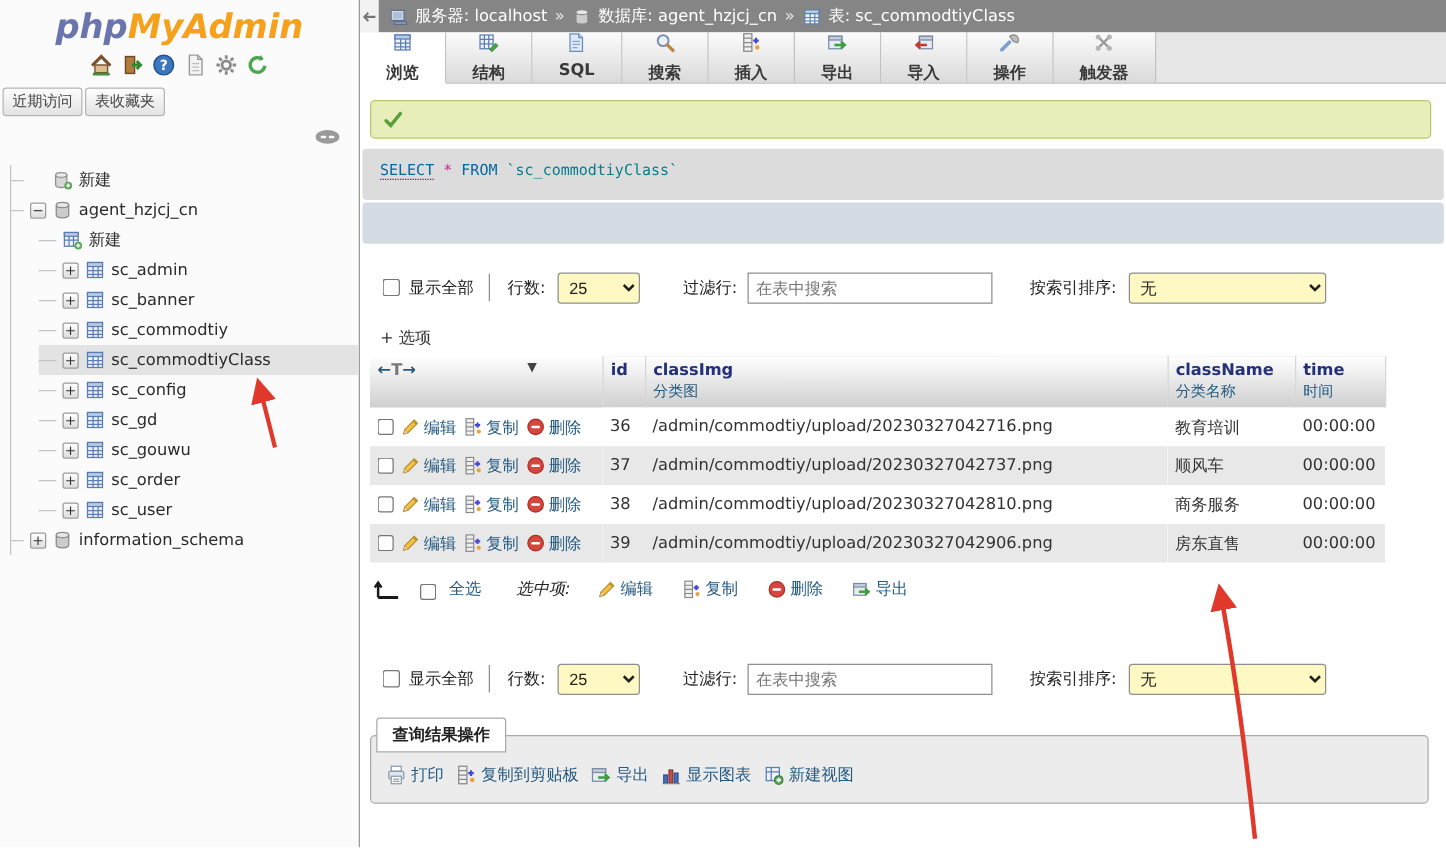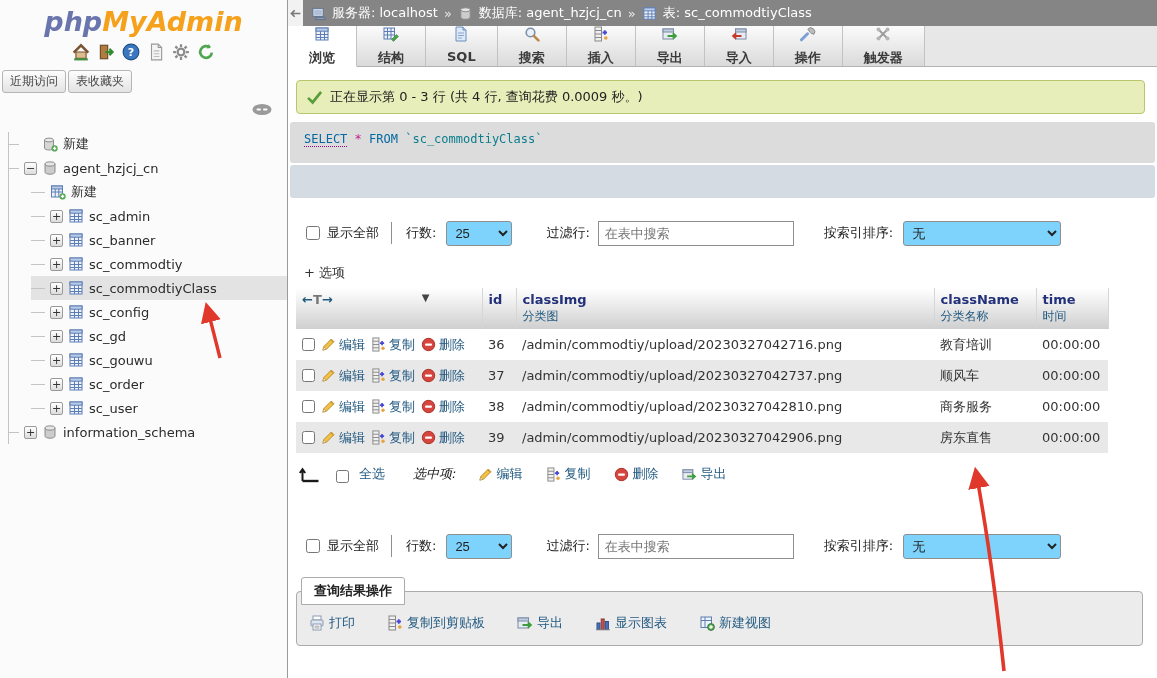--- a/index.html
+++ b/index.html
@@ -55,21 +55,21 @@
   .kw.u { border-bottom:1px dotted #8b0a8b; }
   .star { color:#c0218c; }
   .ident { color:#0a7d8c; }
 
   .bluebar { margin:0 2px 20px 2px; height:33px; background:#d4dbe3; border-radius:3px; }
 
   .filterrow { display:flex; align-items:center; margin-left:18px; height:30px; }
   .filterrow label { color:#222; }
   .vdiv { width:1px; height:22px; background:#8f8f8f; margin:0 14px 0 12px; }
   .filterrow input[type=checkbox] { width:14px; height:14px; margin-right:7px; }
-  .filterrow select { margin-left:10px; padding:3px 4px; border:1px solid #8f8f8f; border-radius:3px; background:#7dd3fc; font-size:13px; color:#222; }
+  .filterrow select { margin-left:10px; padding:3px 4px; border:1px solid #8f8f8f; border-radius:3px; background:#fef9c3; font-size:13px; color:#222; }
   .rowsel { width:66px; }
   .sortsel { width:158px; }
   .ftext { margin-left:34px; }
   .filterrow input[type=text] { margin-left:8px; width:196px; padding:4px 6px; border:1px solid #8f8f8f; font-size:13px; }
   .sortlab { margin-left:30px; }
 
   .optlink { margin:16px 0 6px 16px; color:#333; cursor:pointer; display:inline-block; }
 
   table.grid { border-collapse:collapse; margin-left:8px; table-layout:fixed; width:812px; }
   table.grid th { background:linear-gradient(#ffffff,#cfcfcf); border-right:1px solid #d6d6d6; padding:4px 6px; text-align:left; vertical-align:top; height:40px; }
@@ -89,21 +89,21 @@
   .withsel .wsic { width:24px; height:17px; }
   .withsel .chk { margin-left:4px; }
   .linkblue { color:#235a81; cursor:pointer; }
   .selitems { font-style:italic; color:#222; margin:0 12px 0 18px; }
   .withsel .rowlink { margin-right:14px; }
 
   .filterrow.second { margin-top:48px; }
 
   .opsbox { margin:30px 14px 0 8px; border:1px solid #ababab; border-radius:4px; background:#ececec; padding:16px 12px 13px 12px; position:relative; }
   .opsbox .legend { position:absolute; top:-15px; left:4px; background:#fff; border:1px solid #ababab; border-radius:3px 3px 0 0; padding:4px 12px; font-weight:bold; color:#222; }
-  .opsrow { display:flex; gap:32px; margin-top:6px; }
+  .opsrow { display:flex; gap:10px; margin-top:6px; }
   .opslink { display:inline-flex; align-items:center; gap:4px; color:#235a81; cursor:pointer; }
   .opslink .ic { width:16px; height:16px; }
 
   .overlay { position:absolute; left:0; top:0; pointer-events:none; z-index:50; }
   .ic svg, .ticon svg, .wsic svg { width:100%; height:100%; display:block; }
 </style>
 </head>
 <body>
 
 <div class="app">
@@ -450,21 +450,20 @@
     </div>
 
     <div class="content">
 
       <div class="successbox">
         <span class="ic">
             <svg viewBox="0 0 16 16">
               <path d="M2 9.2l4 4L14.2 3" fill="none" stroke="#5a9e3c" stroke-width="3" stroke-linecap="round"></path>
             </svg>
           </span>
-        <span>正在显示第 0 - 3 行 (共 4 行, 查询花费 0.0009 秒。)</span>
       </div>
 
       <div class="sqlbox">
         <span class="kw u">SELECT</span>
         <span class="star">*</span>
         <span class="kw">FROM</span>
         <span class="ident">`sc_commodtiyClass`</span>
       </div>
 
       <div class="bluebar"></div>

